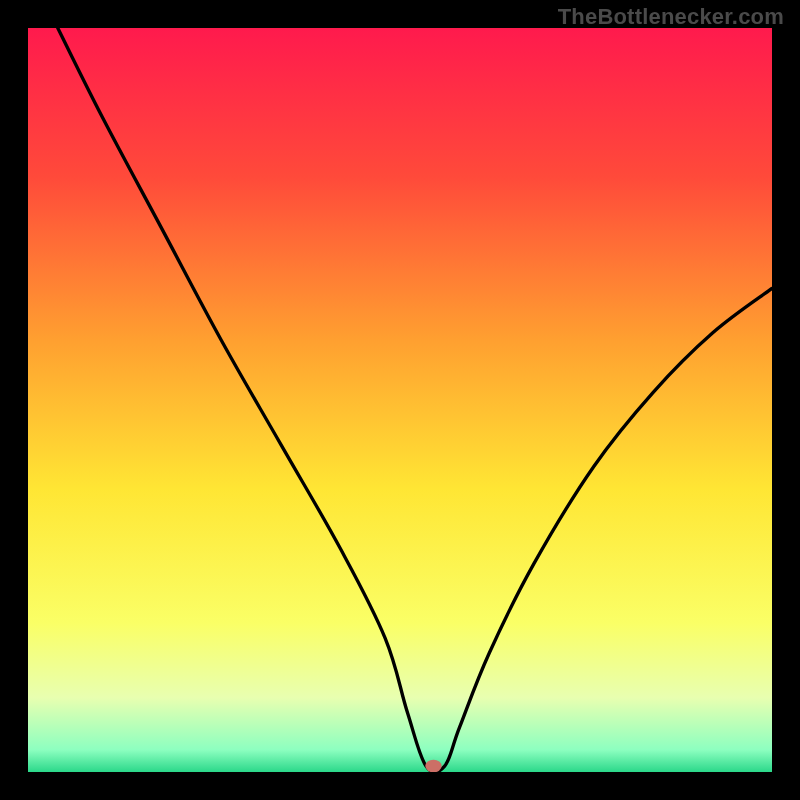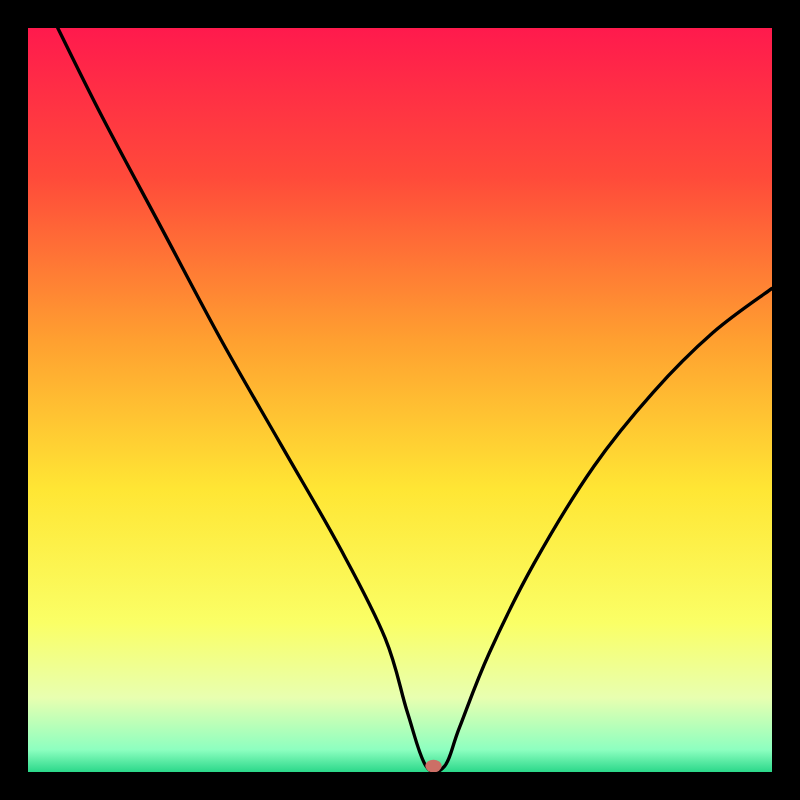--- a/index.html
+++ b/index.html
@@ -41,20 +41,21 @@
     position: absolute;
     inset: 0;
     width: 100%;
     height: 100%;
   }
 </style>
 </head>
 <body>
 
 <div class="frame">
+  <div class="brand">TheBottlenecker.com</div>
   <div class="plot-area">
     <svg class="gradient" viewBox="0 0 100 100" preserveAspectRatio="none">
       <defs>
         <linearGradient id="bg-grad" x1="0" y1="0" x2="0" y2="1">
             <stop offset="0%" stop-color="#ff1a4d"></stop>
             <stop offset="20%" stop-color="#ff4a3a"></stop>
             <stop offset="42%" stop-color="#ffa030"></stop>
             <stop offset="62%" stop-color="#ffe634"></stop>
             <stop offset="80%" stop-color="#faff66"></stop>
             <stop offset="90%" stop-color="#e8ffb0"></stop>

